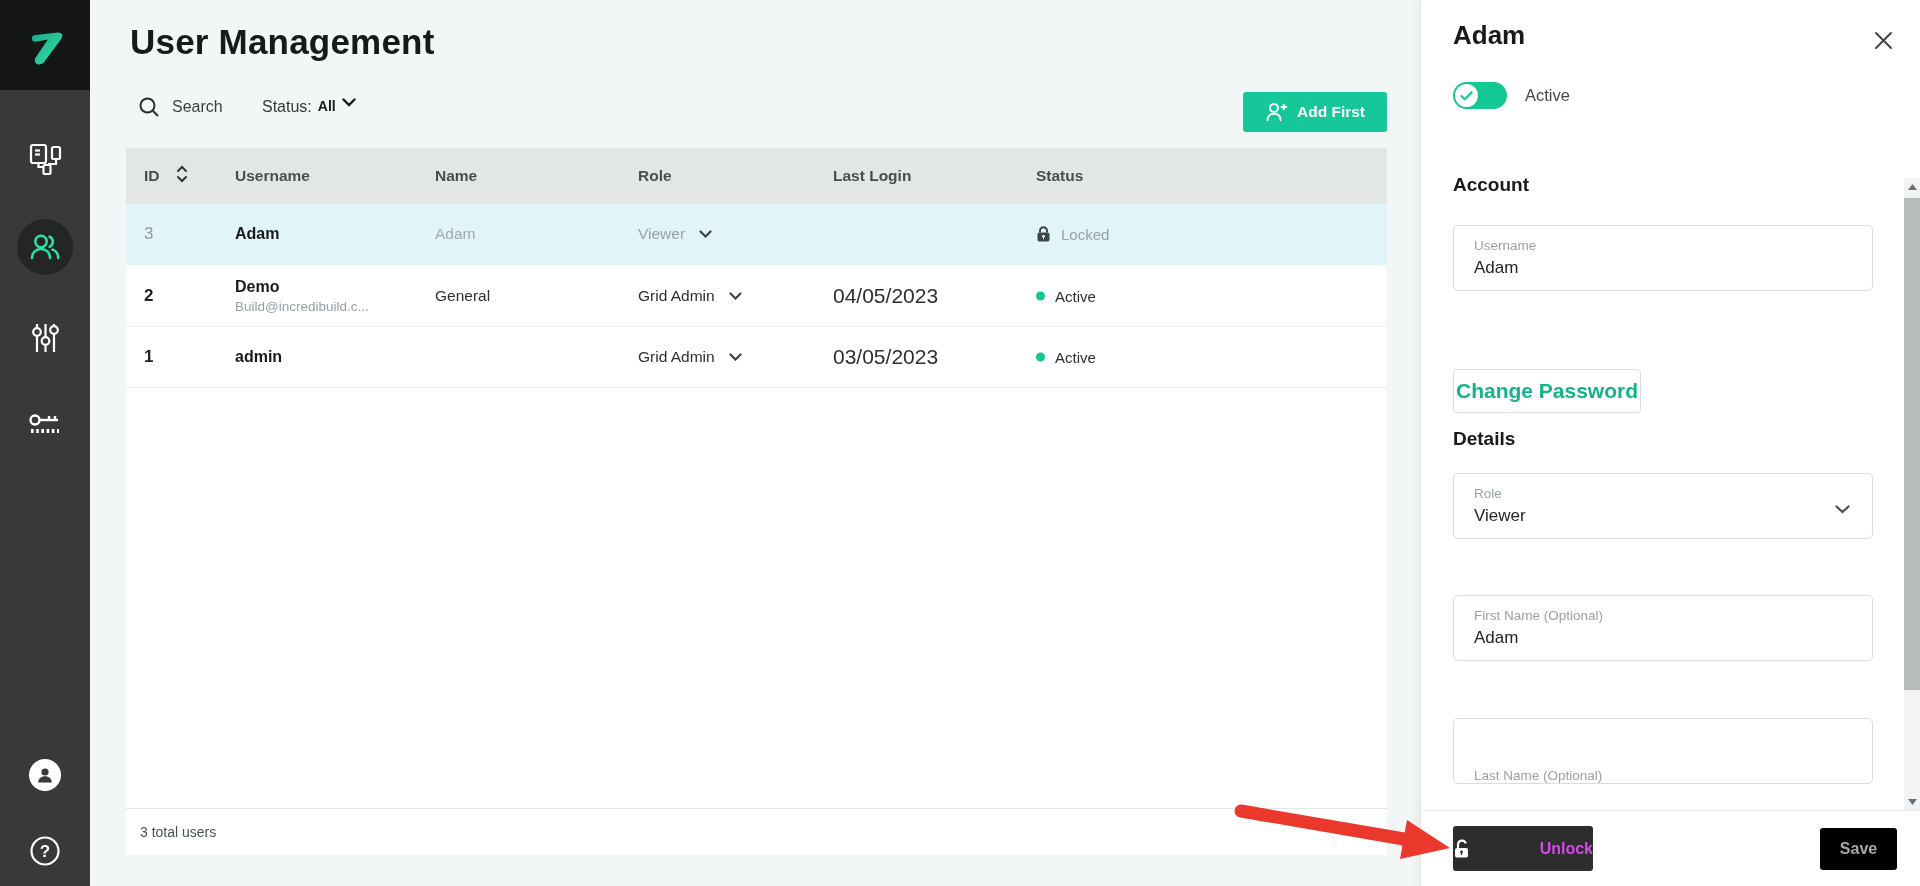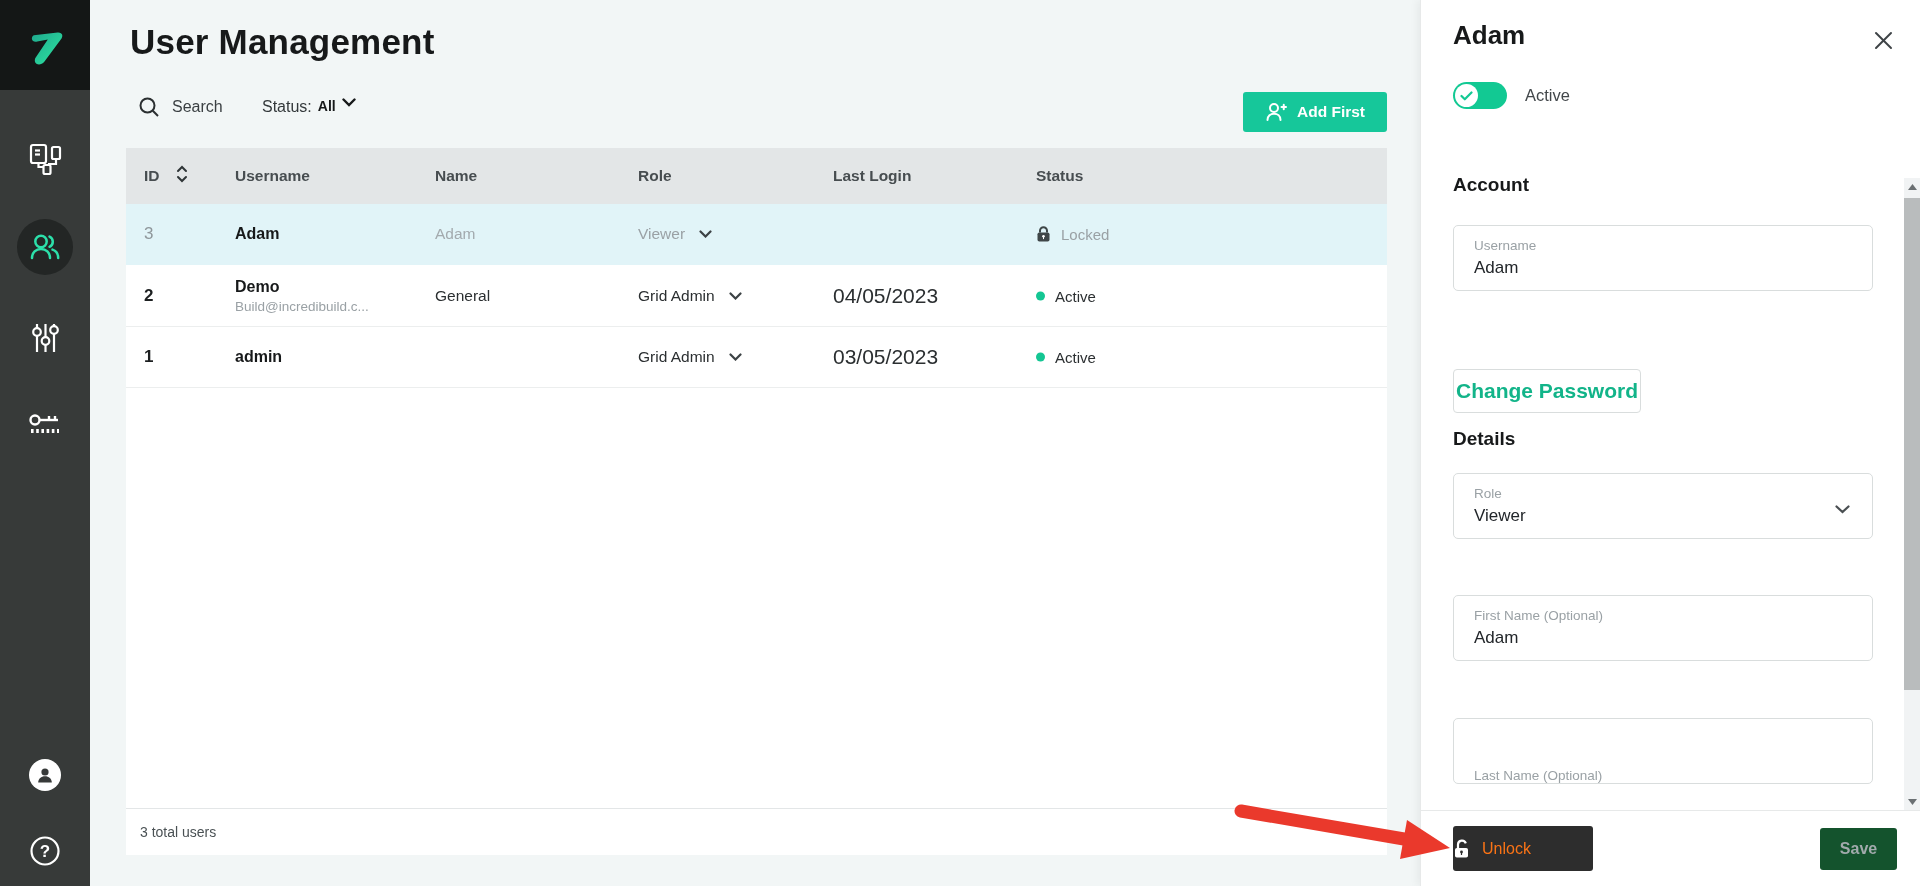--- a/index.html
+++ b/index.html
@@ -68,22 +68,22 @@
   .h-account { top:174px; } .h-details { top:428px; }
   .fieldbox { position:absolute; left:32px; width:420px; height:66px; border:1px solid #d9dddd; border-radius:5px; background:#fff; padding:12px 20px 0 20px; cursor:text; }
   .f-username { top:225px; } .f-role { top:473px; cursor:pointer; } .f-first { top:595px; } .f-last { top:718px; padding-top:4px; display:flex; align-items:flex-end; }
   .f-label { font-size:13.5px; color:#9aa1a5; }
   .f-value { font-size:17px; color:#22262a; margin-top:5px; }
   .f-chevron { position:absolute; right:22px; top:26px; }
   .change-pass { position:absolute; left:32px; top:342px; width:188px; height:44px; background:#fff; border:1px solid #d9dddd; border-radius:4px;
                  font-size:21px; font-weight:700; color:#12b489; cursor:pointer; font-family:inherit;margin-top:27px; }
   .panel-divider { position:absolute; left:0; top:810px; width:500px; height:1px; background:#e7e9e9; }
   .unlock-btn { position:absolute; left:32px; top:826px; width:140px; height:45px; background:#2d2d2d; border:none; border-radius:3px;
-                display:flex; align-items:center; justify-content:flex-start; gap:12px; color:#f97316; font-size:16px; font-weight:400; cursor:pointer; font-family:inherit; }
-  .save-btn { position:absolute; left:399px; top:828px; width:77px; height:42px; background:#14532d; border:none; border-radius:3px;
+                display:flex; align-items:center; justify-content:space-between; gap:12px; color:#d946ef; font-size:16px; font-weight:700; cursor:pointer; font-family:inherit; }
+  .save-btn { position:absolute; left:399px; top:828px; width:77px; height:42px; background:#000000; border:none; border-radius:3px;
               color:#a2aaac; font-size:16px; font-weight:700; cursor:default; font-family:inherit; }
 
   
   .scrollbar { position:absolute; left:483px; top:178px; width:17px; height:632px; background:#f1f3f4; }
   .sb-arrow { position:absolute; left:0; width:17px; height:17px; display:flex; align-items:center; justify-content:center; cursor:pointer; }
   .sb-up { top:0; } .sb-down { bottom:0; }
   .sb-thumb { position:absolute; left:0; top:20px; width:17px; height:492px; background:#b9bcbd; cursor:grab; }
 
   .annotation { position:absolute; left:0; top:0; width:1920px; height:886px; pointer-events:none; }
 </style>

